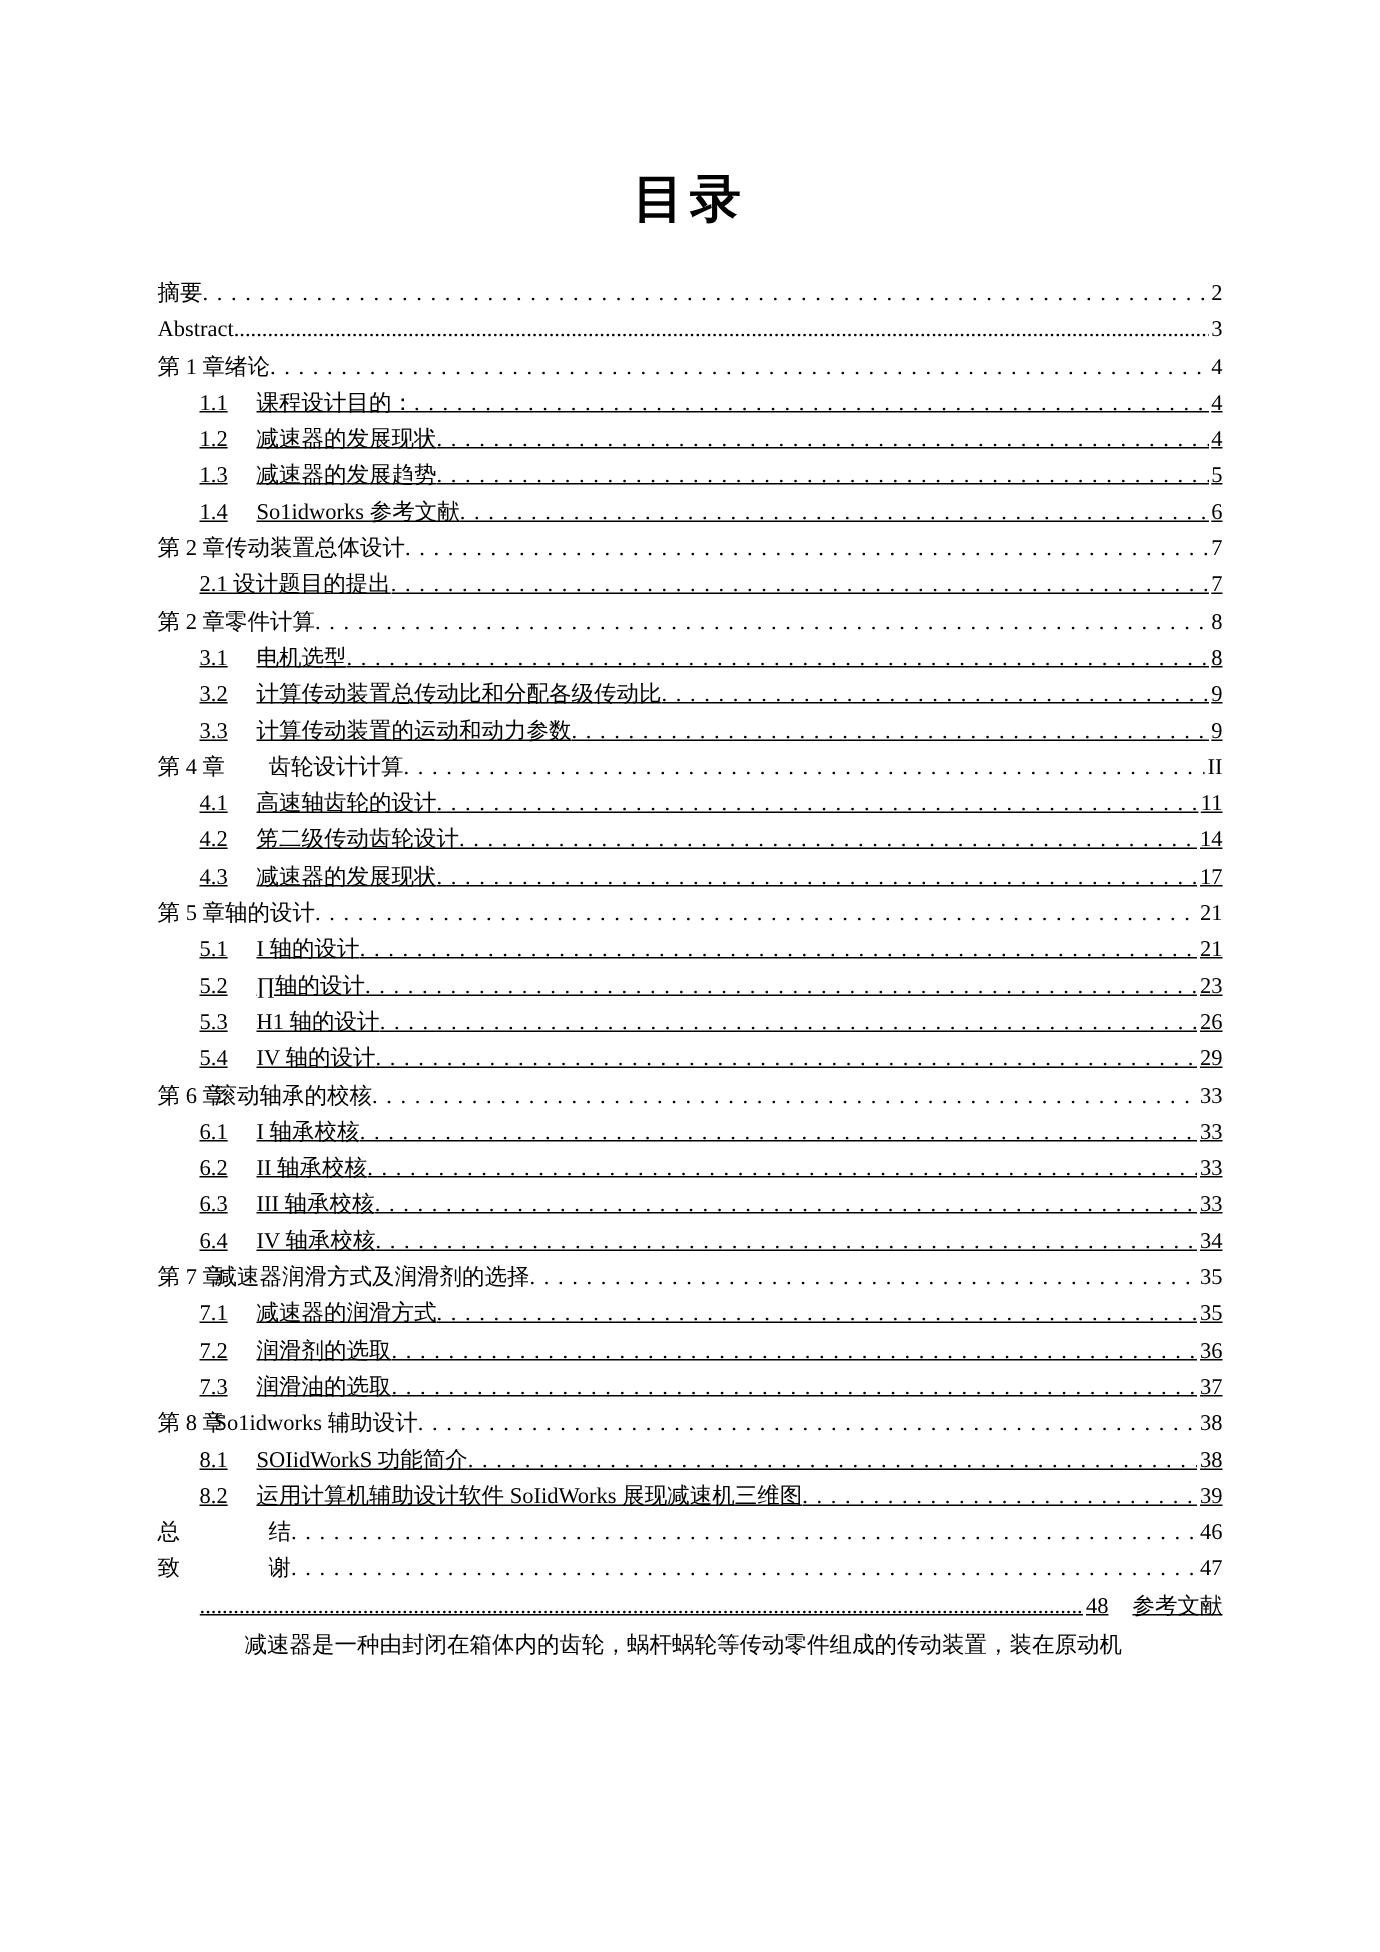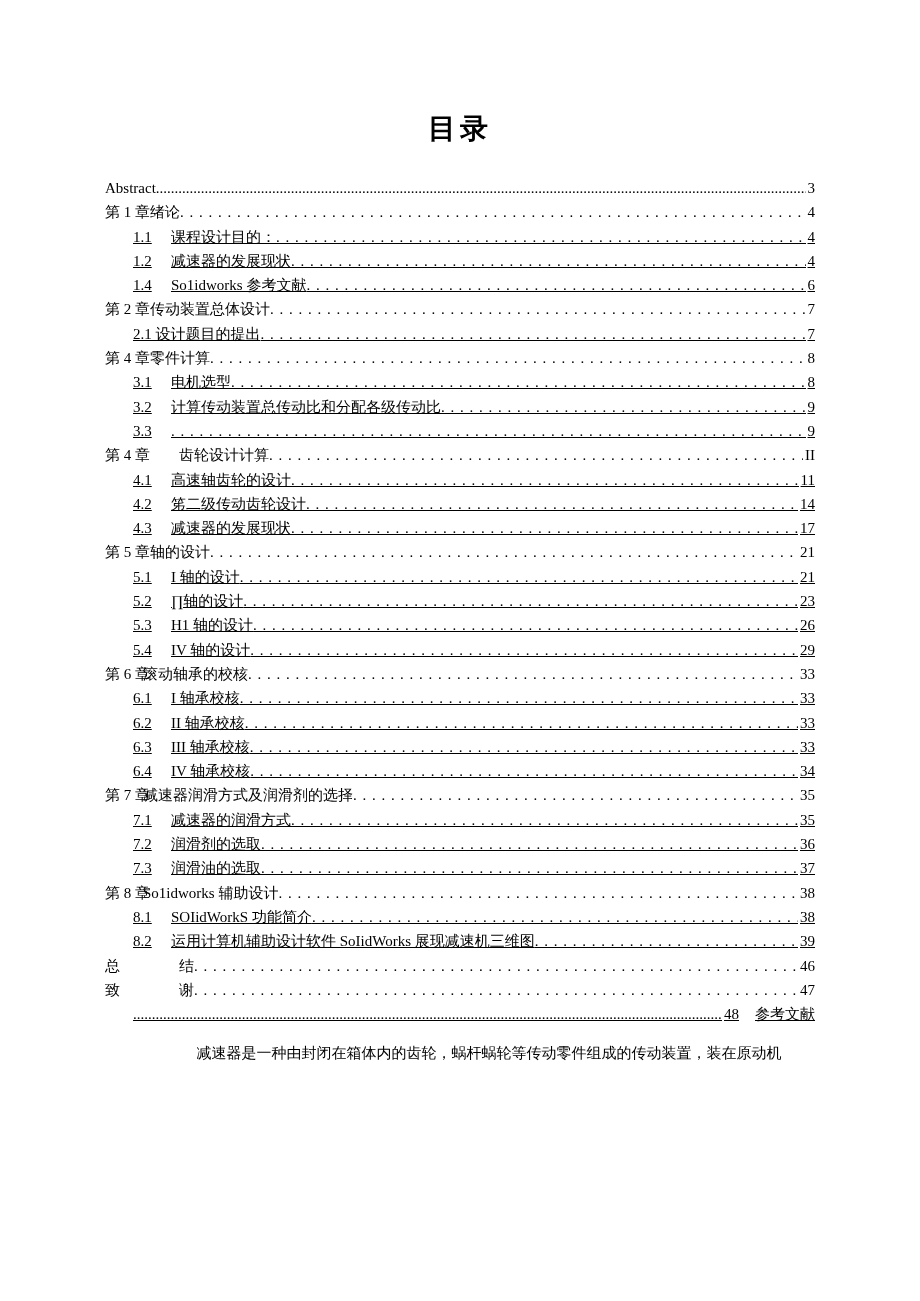--- a/index.html
+++ b/index.html
@@ -7,21 +7,21 @@
       width: 920px;
       height: 1301px;
       background: #fff;
       font-family: "SimSun", "宋体", serif;
       font-size: 15px;
       color: #000;
       padding: 110px 105px 0 105px;
     }
     .title {
       text-align: center;
-      font-size: 28px;
+      font-size: 34px;
       font-weight: bold;
       font-family: "SimHei", "黑体", sans-serif;
       margin-bottom: 28px;
       letter-spacing: 4px;
     }
     .toc-line {
       display: flex;
       align-items: baseline;
       line-height: 1.62;
       white-space: nowrap;
@@ -59,31 +59,35 @@
       padding-left: 2px;
       font-family: "Times New Roman", serif;
     }
     .toc-trail {
       flex: 0 0 auto;
       padding-left: 16px;
     }
     .para {
       text-indent: 2em;
       line-height: 1.62;
-      margin-top: 15px;
+      margin-top: 2px;
       padding-left: 28px;
-      text-align: center;
     }
   </style>
 </head>
 <body>
 
 <div class="title">目录</div>
 <div id="toc">
     <div class="toc-line">
+      <span class="toc-text">摘要</span>
+      <span class="toc-dots"></span>
+      <span class="toc-page">2</span>
+    </div>
+    <div class="toc-line">
       <span class="toc-text">Abstract</span>
       <span class="toc-dots2"></span>
       <span class="toc-page">3</span>
     </div>
     <div class="toc-line">
       <span class="toc-text">第 1 章绪论</span>
       <span class="toc-dots"></span>
       <span class="toc-page">4</span>
     </div>
     <div class="toc-line indent">
@@ -92,54 +96,61 @@
       <span class="toc-dots"></span>
       <span class="toc-page">4</span>
     </div>
     <div class="toc-line indent">
       <span class="toc-num">1.2</span>
       <span class="toc-text">减速器的发展现状</span>
       <span class="toc-dots"></span>
       <span class="toc-page">4</span>
     </div>
     <div class="toc-line indent">
+      <span class="toc-num">1.3</span>
+      <span class="toc-text">减速器的发展趋势</span>
+      <span class="toc-dots"></span>
+      <span class="toc-page">5</span>
+    </div>
+    <div class="toc-line indent">
       <span class="toc-num">1.4</span>
       <span class="toc-text">So1idworks 参考文献</span>
       <span class="toc-dots"></span>
       <span class="toc-page">6</span>
     </div>
     <div class="toc-line">
       <span class="toc-text">第 2 章传动装置总体设计</span>
       <span class="toc-dots"></span>
       <span class="toc-page">7</span>
     </div>
     <div class="toc-line indent">
       <span class="toc-text">2.1 设计题目的提出</span>
       <span class="toc-dots"></span>
       <span class="toc-page">7</span>
     </div>
     <div class="toc-line">
-      <span class="toc-text">第 4 章零件计算</span>
+      <span class="toc-text">第 2 章零件计算</span>
       <span class="toc-dots"></span>
       <span class="toc-page">8</span>
     </div>
     <div class="toc-line indent">
       <span class="toc-num">3.1</span>
       <span class="toc-text">电机选型</span>
       <span class="toc-dots"></span>
       <span class="toc-page">8</span>
     </div>
     <div class="toc-line indent">
       <span class="toc-num">3.2</span>
       <span class="toc-text">计算传动装置总传动比和分配各级传动比</span>
       <span class="toc-dots"></span>
       <span class="toc-page">9</span>
     </div>
     <div class="toc-line indent">
       <span class="toc-num">3.3</span>
+      <span class="toc-text">计算传动装置的运动和动力参数</span>
       <span class="toc-dots"></span>
       <span class="toc-page">9</span>
     </div>
     <div class="toc-line">
       <span class="toc-num" style="min-width: 68px;">第 4 章</span>
       <span class="toc-text">齿轮设计计算</span>
       <span class="toc-dots"></span>
       <span class="toc-page">II</span>
     </div>
     <div class="toc-line indent">

